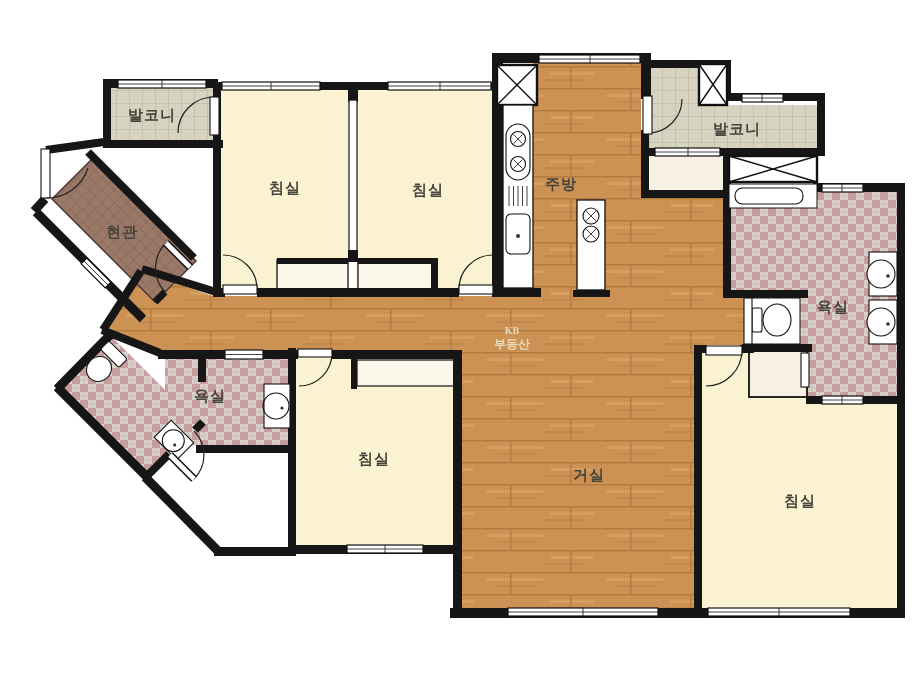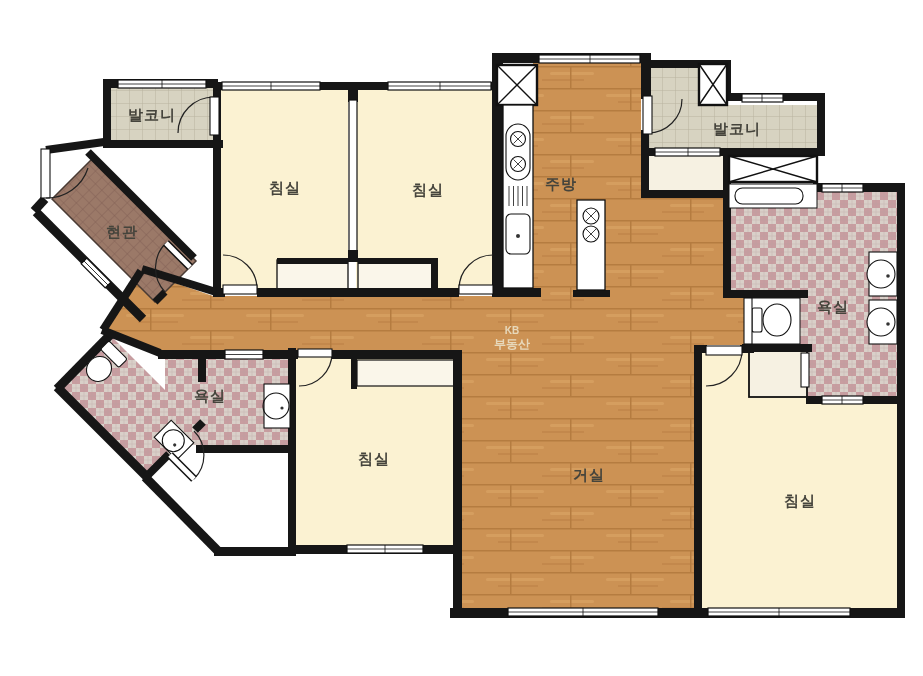--- a/index.html
+++ b/index.html
@@ -1,17 +1,17 @@
 <!DOCTYPE html>
 <html style="--wall: #161616; --wood: #cc9254; --bedroom: #fbf2d2; --balcony_tile: #d7d3c1; --bath_tile_a: #c89da0; --bath_tile_b: #d9d0c9; --entrance_tile: #9b7968; --closet: #f6f1e2; --label: #45443c; --watermark: #e9dcc0;"><head>
 <meta charset="utf-8">
 <style>
   html,body{margin:0;padding:0;background:#ffffff;}
   #page{position:relative;width:923px;height:676px;background:#ffffff;overflow:hidden;
-        font-family:Liberation Sans, sans-serif;}
+        font-family:Liberation Serif, serif;}
   svg{display:block;}
   .room-label{font-size:15px;font-weight:bold;fill:var(--label);letter-spacing:1px;}
   .wm{font-weight:bold;fill:var(--watermark);opacity:.95;}
   .wm1{font-size:10px;} .wm2{font-size:12px;}
   .wall{fill:var(--wall);}
   .wline{stroke:var(--wall);fill:none;}
   .win{fill:#ffffff;stroke:#111111;stroke-width:1.2;}
   .winline{stroke:#111111;stroke-width:.8;}
   .leaf{fill:#ffffff;stroke:#111111;stroke-width:1.1;}
   .arc{fill:none;stroke:#222222;stroke-width:1.2;}

